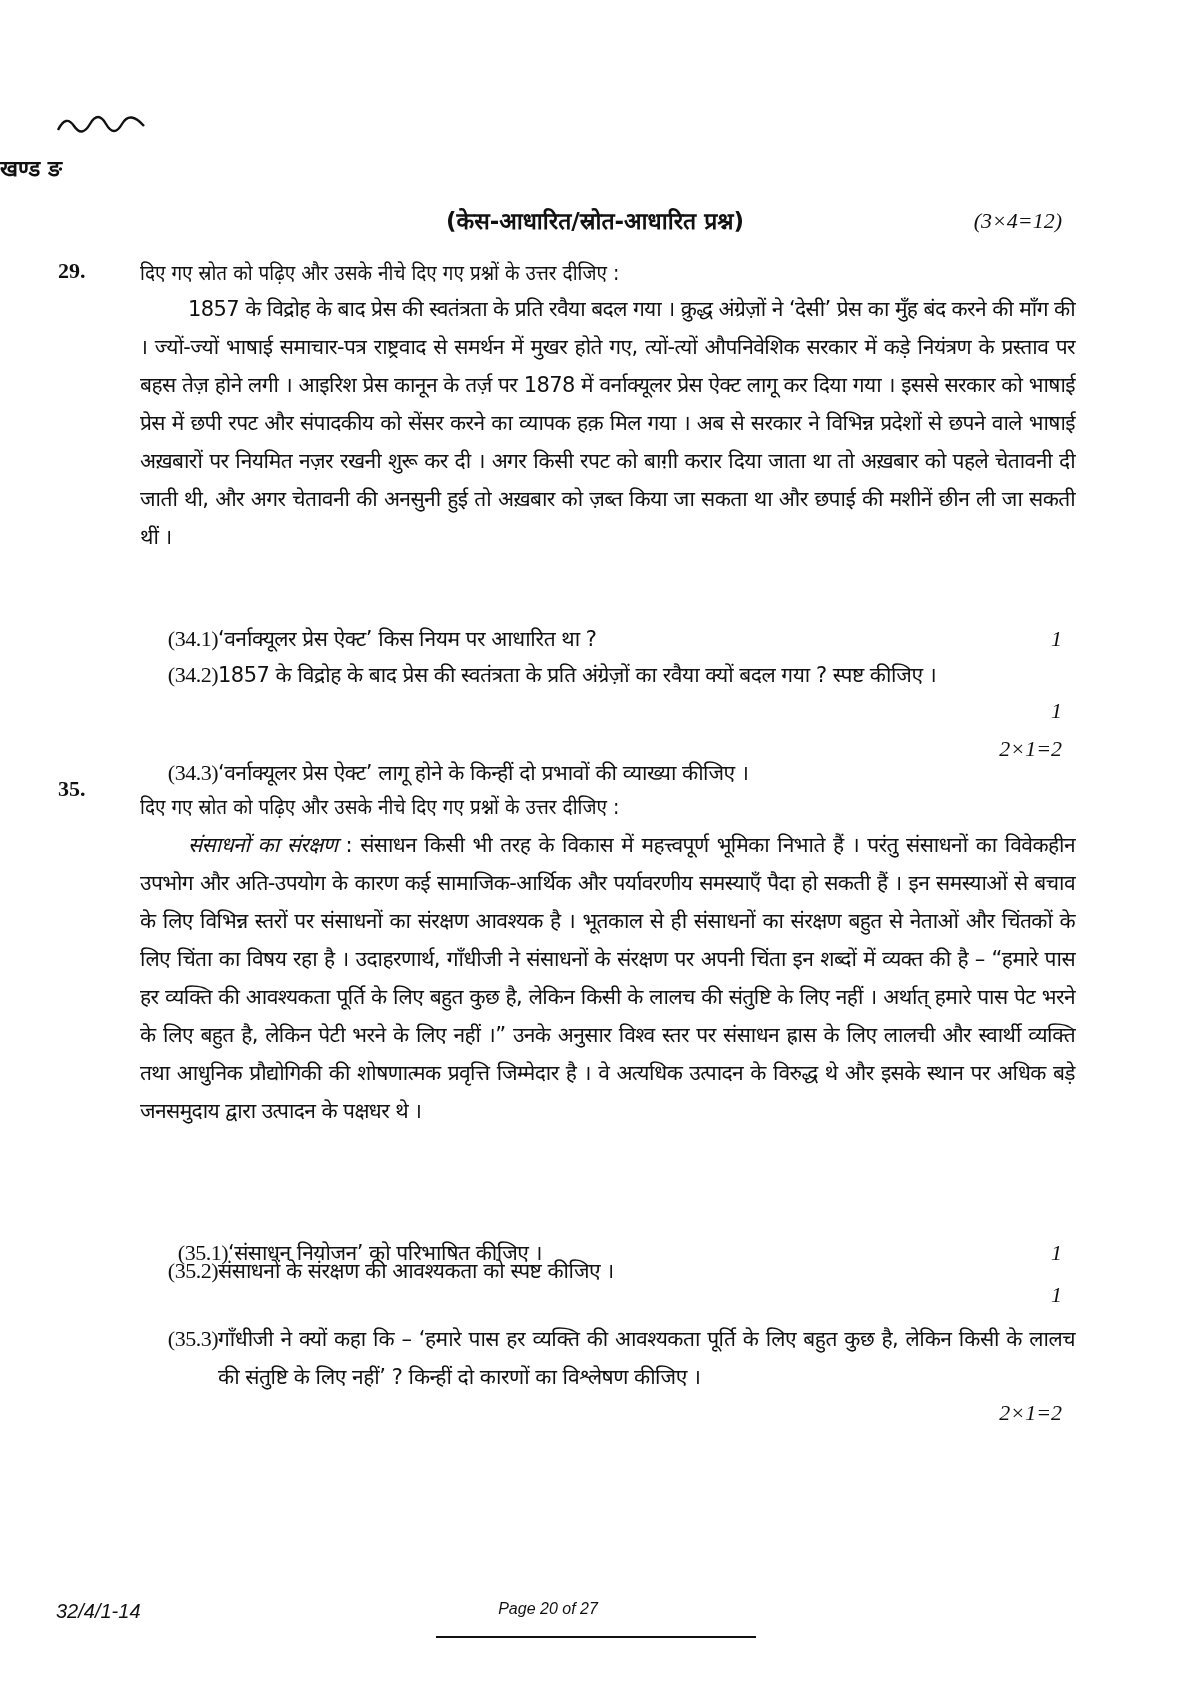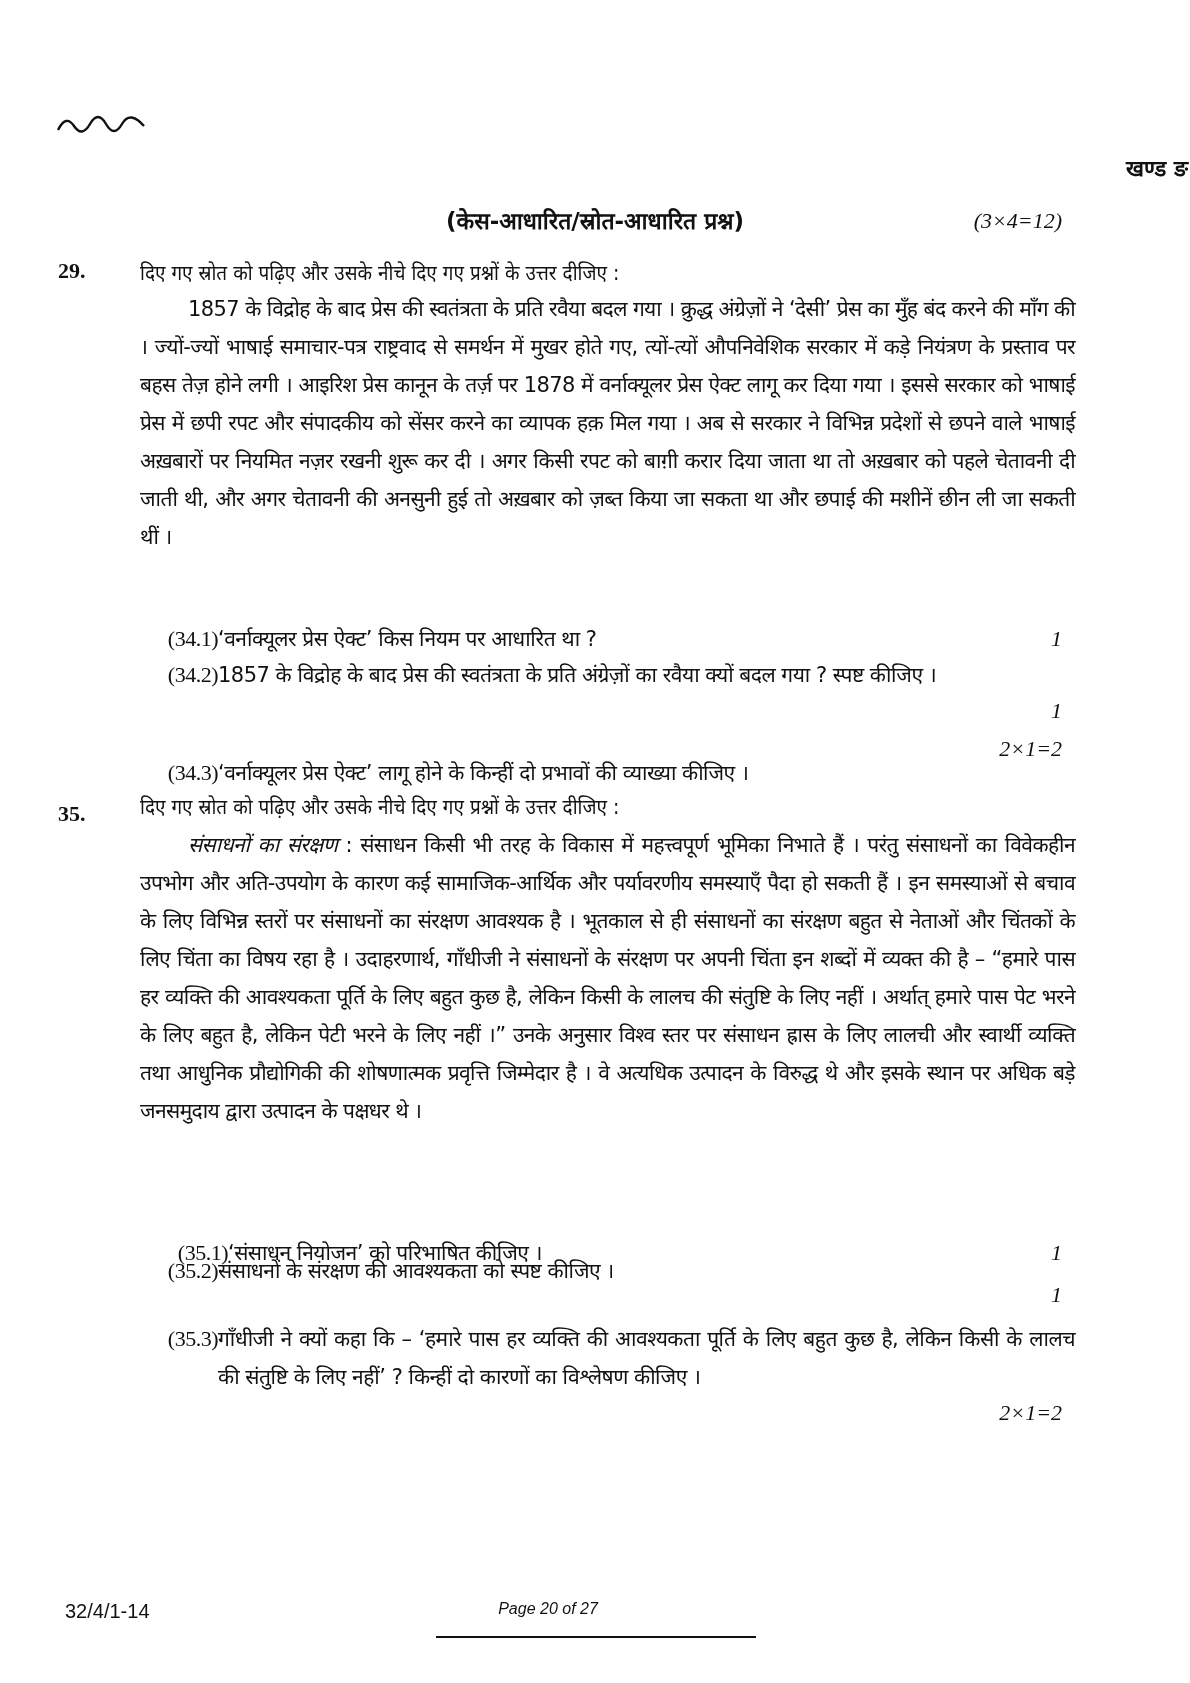--- a/index.html
+++ b/index.html
@@ -1,41 +1,41 @@
 <!DOCTYPE html>
 <html><head>
 <meta charset="utf-8">
 <style>
   html, body { margin: 0; padding: 0; background: #ffffff; }
   body { width: 1190px; height: 1683px; position: relative; overflow: hidden;
          font-family: "DejaVu Serif", "Liberation Serif", serif; color: #111; }
   .wave { position: absolute; left: 56px; top: 112px; width: 90px; height: 26px; }
-  .section-title { position: absolute; left: 0; width: 1188px; top: 152px; text-align: right;
+  .section-title { position: absolute; left: 0; width: 1188px; top: 152px; text-align: left;
                    font-weight: bold; font-size: 22px; font-family: "DejaVu Sans", sans-serif; }
   .section-sub { position: absolute; left: 0; width: 1190px; top: 204px; text-align: center;
                  font-weight: bold; font-size: 23px; font-family: "DejaVu Sans", sans-serif; }
   .section-marks { position: absolute; right: 128px; top: 208px; font-style: italic; font-size: 22px;
                    font-family: "Liberation Serif", serif; }
   .qnum { position: absolute; left: 58px; font-weight: bold; font-size: 22px;
           font-family: "Liberation Serif", serif; }
   .qhead { position: absolute; left: 140px; font-size: 21px; font-family: "DejaVu Sans", sans-serif;
            transform: scaleX(0.9); transform-origin: left; white-space: nowrap; }
   .passage { position: absolute; left: 140px; width: 935px; font-size: 21px; line-height: 38px;
              font-family: "DejaVu Sans", sans-serif; text-align: justify; text-indent: 48px;
              letter-spacing: -0.6px; }
   .passage .ital { font-style: italic; margin-top: 21px; }
   .sub { position: absolute; left: 140px; width: 935px; font-size: 21px; line-height: 38px;
          font-family: "DejaVu Sans", sans-serif; letter-spacing: -0.5px; }
   .sub .label { font-family: "Liberation Serif", serif; font-size: 22px; display: inline-block; width: 78px; text-align: right; }
   .sub .text { display: inline; }
   .sub.wrap { padding-left: 78px; text-indent: -78px; width: 857px; text-align: justify; }
   .marks { position: absolute; right: 128px; font-style: italic; font-size: 22px;
            font-family: "Liberation Serif", serif; }
-  .footer-code { position: absolute; left: 65px; top: 1600px; font-size: 20px;
-                 font-family: "Liberation Sans", sans-serif; }
+  .footer-code { position: absolute; left: 56px; top: 1600px; font-size: 20px;
+                 font-family: "Liberation Sans", sans-serif; font-style: italic; }
   .footer-page { position: absolute; left: 0; width: 1096px; top: 1600px; text-align: center;
                  font-style: italic; font-size: 16px; font-family: "Liberation Sans", sans-serif; }
   .footer-line { position: absolute; left: 436px; top: 1636px; width: 320px; height: 2px; background: #111; }
 </style>
 </head>
 <body>
 
 <svg class="wave" viewBox="0 0 90 26">
   <path d="M2 18 Q 10 2 18 14 T 34 12 T 50 12 T 66 12 T 88 14" fill="none" stroke="#111" stroke-width="2.4"></path>
 </svg>
@@ -56,21 +56,21 @@
 <div class="sub wrap" style="top:656px;">
   <span class="label">(34.2)</span><span class="text">1857 के विद्रोह के बाद प्रेस की स्वतंत्रता के प्रति अंग्रेज़ों का रवैया क्यों बदल गया ? स्पष्ट कीजिए ।</span>
 </div>
 <div class="marks" style="top:698px;">1</div>
 
 <div class="sub" style="top:730px;margin-top:24px;">
   <span class="label">(34.3)</span><span class="text">‘वर्नाक्यूलर प्रेस ऐक्ट’ लागू होने के किन्हीं दो प्रभावों की व्याख्या कीजिए ।</span>
 </div>
 <div class="marks" style="top:736px;">2×1=2</div>
 
-<div class="qnum" style="top:801px;">35.</div>
+<div class="qnum" style="top:776px;">35.</div>
 <div class="qhead" style="top:792px;">दिए गए स्रोत को पढ़िए और उसके नीचे दिए गए प्रश्नों के उत्तर दीजिए :</div>
 <div class="passage" style="top:826px;"><span class="ital">संसाधनों का संरक्षण</span><span> : संसाधन किसी भी तरह के विकास में महत्त्वपूर्ण भूमिका निभाते हैं । परंतु संसाधनों का विवेकहीन उपभोग और अति-उपयोग के कारण कई सामाजिक-आर्थिक और पर्यावरणीय समस्याएँ पैदा हो सकती हैं । इन समस्याओं से बचाव के लिए विभिन्न स्तरों पर संसाधनों का संरक्षण आवश्यक है । भूतकाल से ही संसाधनों का संरक्षण बहुत से नेताओं और चिंतकों के लिए चिंता का विषय रहा है । उदाहरणार्थ, गाँधीजी ने संसाधनों के संरक्षण पर अपनी चिंता इन शब्दों में व्यक्त की है – “हमारे पास हर व्यक्ति की आवश्यकता पूर्ति के लिए बहुत कुछ है, लेकिन किसी के लालच की संतुष्टि के लिए नहीं । अर्थात् हमारे पास पेट भरने के लिए बहुत है, लेकिन पेटी भरने के लिए नहीं ।” उनके अनुसार विश्व स्तर पर संसाधन ह्रास के लिए लालची और स्वार्थी व्यक्ति तथा आधुनिक प्रौद्योगिकी की शोषणात्मक प्रवृत्ति जिम्मेदार है । वे अत्यधिक उत्पादन के विरुद्ध थे और इसके स्थान पर अधिक बड़े जनसमुदाय द्वारा उत्पादन के पक्षधर थे ।</span></div>
 
 <div class="sub" style="top:1234px;margin-left:10px;">
   <span class="label">(35.1)</span><span class="text">‘संसाधन नियोजन’ को परिभाषित कीजिए ।</span>
 </div>
 <div class="marks" style="top:1240px;">1</div>
 
 <div class="sub" style="top:1252px;">
   <span class="label">(35.2)</span><span class="text">संसाधनों के संरक्षण की आवश्यकता को स्पष्ट कीजिए ।</span>

